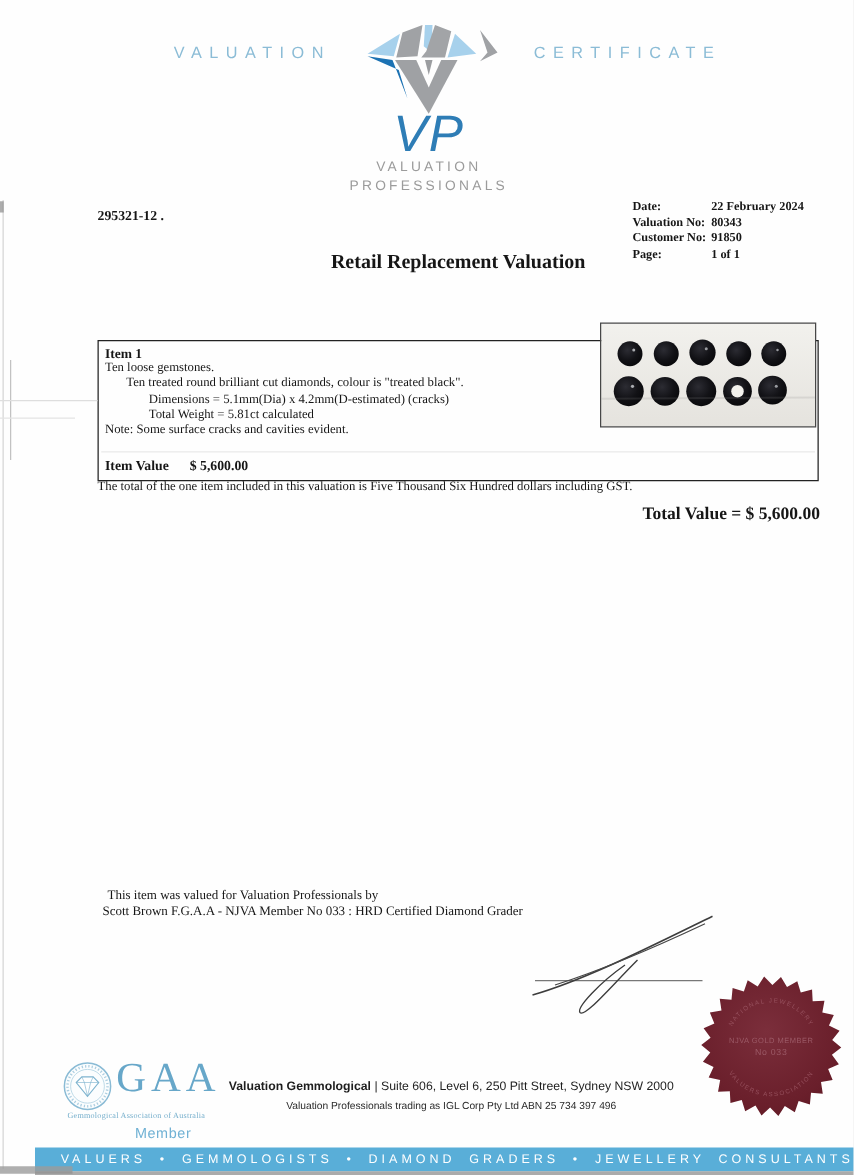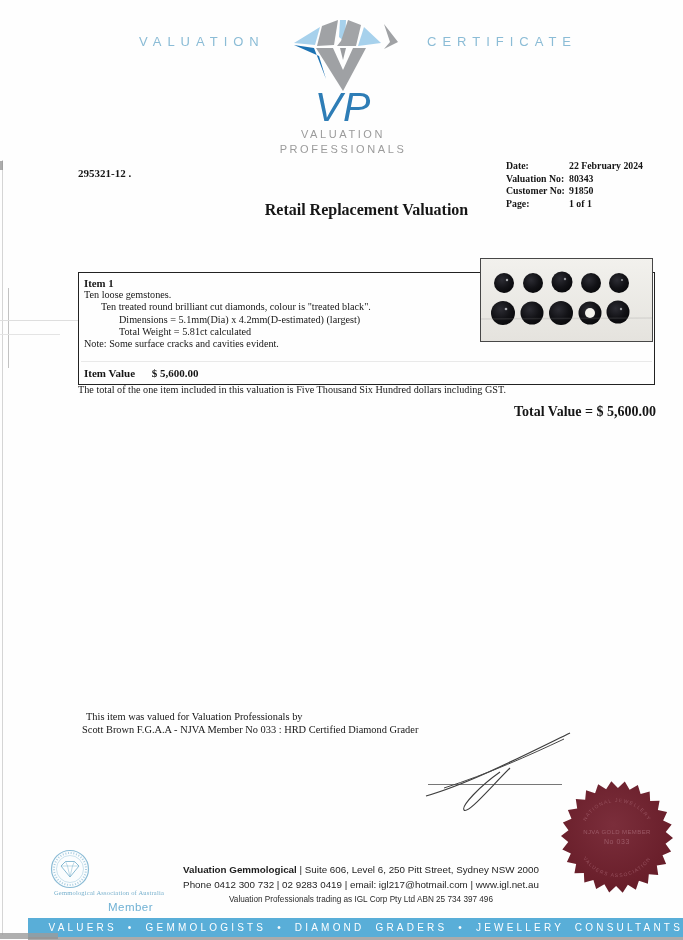--- a/index.html
+++ b/index.html
@@ -108,21 +108,21 @@
     </div>
   </div>
 
   <div class="abs doc-title" style="left:78px;top:201px;width:577px;">Retail Replacement Valuation</div>
 
   <div class="abs item-box">
     <div class="item-text">
       <div class="item-heading">Item 1</div>
       <div>Ten loose gemstones.</div>
       <div class="ind1">Ten treated round brilliant cut diamonds, colour is "treated black".</div>
-      <div class="ind2">Dimensions = 5.1mm(Dia) x 4.2mm(D-estimated) (largest)</div>
+      <div class="ind2">Dimensions = 5.1mm(Dia) x 4.2mm(D-estimated) (cracks)</div>
       <div class="ind2">Total Weight = 5.81ct calculated</div>
       <div>Note: Some surface cracks and cavities evident.</div>
     </div>
     <div class="box-streak artifact"></div>
     <div class="item-value-row">
       <span>Item Value</span>
       <span class="item-value-amount">$ 5,600.00</span>
     </div>
   </div>
 
@@ -195,28 +195,28 @@
     </text>
   </svg>
 
   <svg class="abs" style="left:50px;top:849px;" width="40" height="40" viewBox="0 0 40 40">
     <circle cx="20" cy="20" r="18.5" fill="#fbfdfe" stroke="#8abbd5" stroke-width="1.2"></circle>
     <circle cx="20" cy="20" r="16" fill="none" stroke="#9dc6da" stroke-width="2" stroke-dasharray="1,1.7" opacity=".85"></circle>
     <circle cx="20" cy="20" r="13.5" fill="none" stroke="#aacfe0" stroke-width=".6"></circle>
     <polygon points="11,17 15.5,12.5 24.5,12.5 29,17 20,28" fill="#ffffff" stroke="#7fb4cf" stroke-width=".9"></polygon>
     <path d="M 11,17 H 29 M 15.5,12.5 L 17.5,17 L 20,28 M 24.5,12.5 L 22.5,17 L 20,28" fill="none" stroke="#7fb4cf" stroke-width=".5"></path>
   </svg>
+  <div class="abs gaa-acronym" style="left:93px;top:845px;">GAA</div>
   <div class="abs gaa-fullname" style="left:44px;top:889px;width:130px;">Gemmological Association of Australia</div>
   <div class="abs gaa-member" style="left:93px;top:901px;width:75px;">Member</div>
 
   <div class="abs contact-block" style="left:146px;top:862px;width:430px;">
     <div class="contact-line1">
       <span class="company-bold">Valuation Gemmological</span><span> | Suite 606, Level 6, 250 Pitt Street, Sydney NSW 2000</span>
     </div>
-    <div class="contact-line2">Phone 0412 300 732   |   02 9283 0419   |   email: igl217@hotmail.com   |   www.igl.net.au</div>
     <div class="contact-line3">Valuation Professionals trading as IGL Corp Pty Ltd  ABN 25 734 397 496</div>
   </div>
 
   <div class="abs banner">VALUERS • GEMMOLOGISTS • DIAMOND GRADERS • JEWELLERY CONSULTANTS</div>
 
   <div class="abs artifact" style="left:2px;top:160px;width:1px;height:775px;background:#d5d5d5;"></div>
   <div class="abs artifact" style="left:8px;top:288px;width:1px;height:80px;background:#c2c2c2;"></div>
   <div class="abs artifact" style="left:0;top:320px;width:78px;height:1px;background:#dedede;"></div>
   <div class="abs artifact" style="left:0;top:334px;width:60px;height:1px;background:#e4e4e4;"></div>
   <div class="abs artifact" style="left:0;top:161px;width:3px;height:9px;background:#8a8a8a;opacity:.7;"></div>

